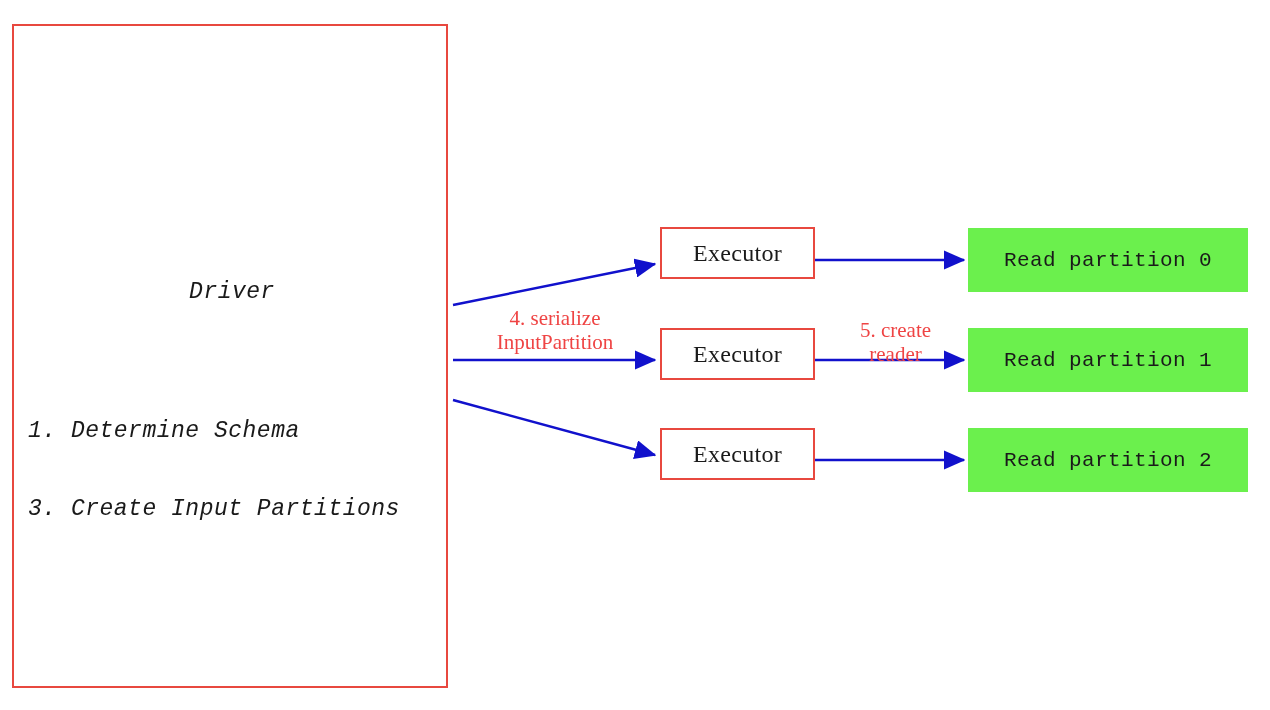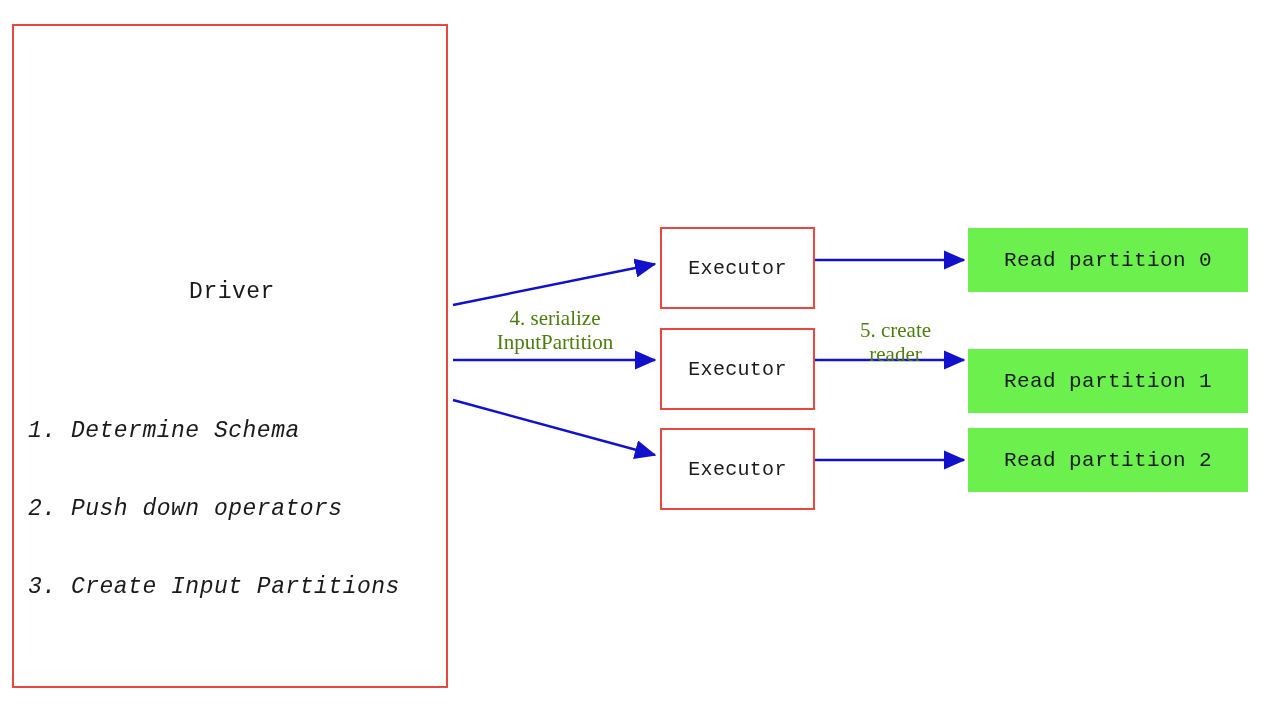--- a/index.html
+++ b/index.html
@@ -30,49 +30,50 @@
   .driver-title {
     position: absolute;
     left: 0;
     top: 253px;
     width: 436px;
     text-align: center;
     font-family: "Liberation Mono", "DejaVu Sans Mono", monospace;
     font-size: 23px;
     color: #1a1a1a;
     letter-spacing: 0.5px;
+    font-style: italic;
   }
   .driver-steps {
     position: absolute;
     left: 14px;
     top: 340px;
     width: 420px;
     font-family: "Liberation Mono", "DejaVu Sans Mono", monospace;
     font-size: 23px;
     line-height: 26px;
     color: #1a1a1a;
     letter-spacing: 0.5px;
     white-space: pre;
   }
   .driver-steps div { white-space: pre; font-style: italic; }
 
   
   .executor-box {
     position: absolute;
     left: 660px;
     width: 155px;
-    height: 82px;
+    height: 52px;
     border: 2px solid #e8483f;
     background: #ffffff;
     box-sizing: border-box;
     display: flex;
     align-items: center;
     justify-content: center;
-    font-family: Liberation Mono, monospace;
-    font-size: 20px;
+    font-family: Liberation Serif, serif;
+    font-size: 24px;
     color: #1a1a1a;
     letter-spacing: 0.3px;
   }
   .exec-0 { top: 227px; }
   .exec-1 { top: 328px; }
   .exec-2 { top: 428px; }
 
   
   .partition-box {
     position: absolute;
@@ -83,40 +84,40 @@
     box-sizing: border-box;
     display: flex;
     align-items: center;
     justify-content: center;
     font-family: "Liberation Mono", "DejaVu Sans Mono", monospace;
     font-size: 21px;
     color: #1a1a1a;
     letter-spacing: 0.4px;
   }
   .part-0 { top: 228px; }
-  .part-1 { top: 328px; margin-top: 21px; }
+  .part-1 { top: 328px; }
   .part-2 { top: 428px; }
 
   
   .arrows {
     position: absolute;
     left: 0;
     top: 0;
     width: 1270px;
     height: 710px;
     pointer-events: none;
   }
 
   
   .edge-label {
     position: absolute;
     font-family: "Liberation Serif", "DejaVu Serif", serif;
     font-size: 21px;
     line-height: 24px;
-    color: #4d7c0f;
+    color: #ef4444;
     text-align: center;
     white-space: nowrap;
   }
   .label-serialize {
     left: 455px;
     top: 306px;
     width: 200px;
   }
   .label-create {
     left: 823px;
@@ -127,21 +128,20 @@
 </style>
 </head>
 <body>
 
 <div id="canvas">
 
   <div class="driver-box">
     <div class="driver-title">Driver</div>
     <div class="driver-steps">
       <div>1. Determine Schema</div>
-      <div>2. Push down operators</div>
       <div>3. Create Input Partitions</div>
     </div>
   </div>
 
   <div class="executor-box exec-0">Executor</div>
   <div class="executor-box exec-1">Executor</div>
   <div class="executor-box exec-2">Executor</div>
 
   <div class="partition-box part-0">Read partition 0</div>
   <div class="partition-box part-1">Read partition 1</div>

